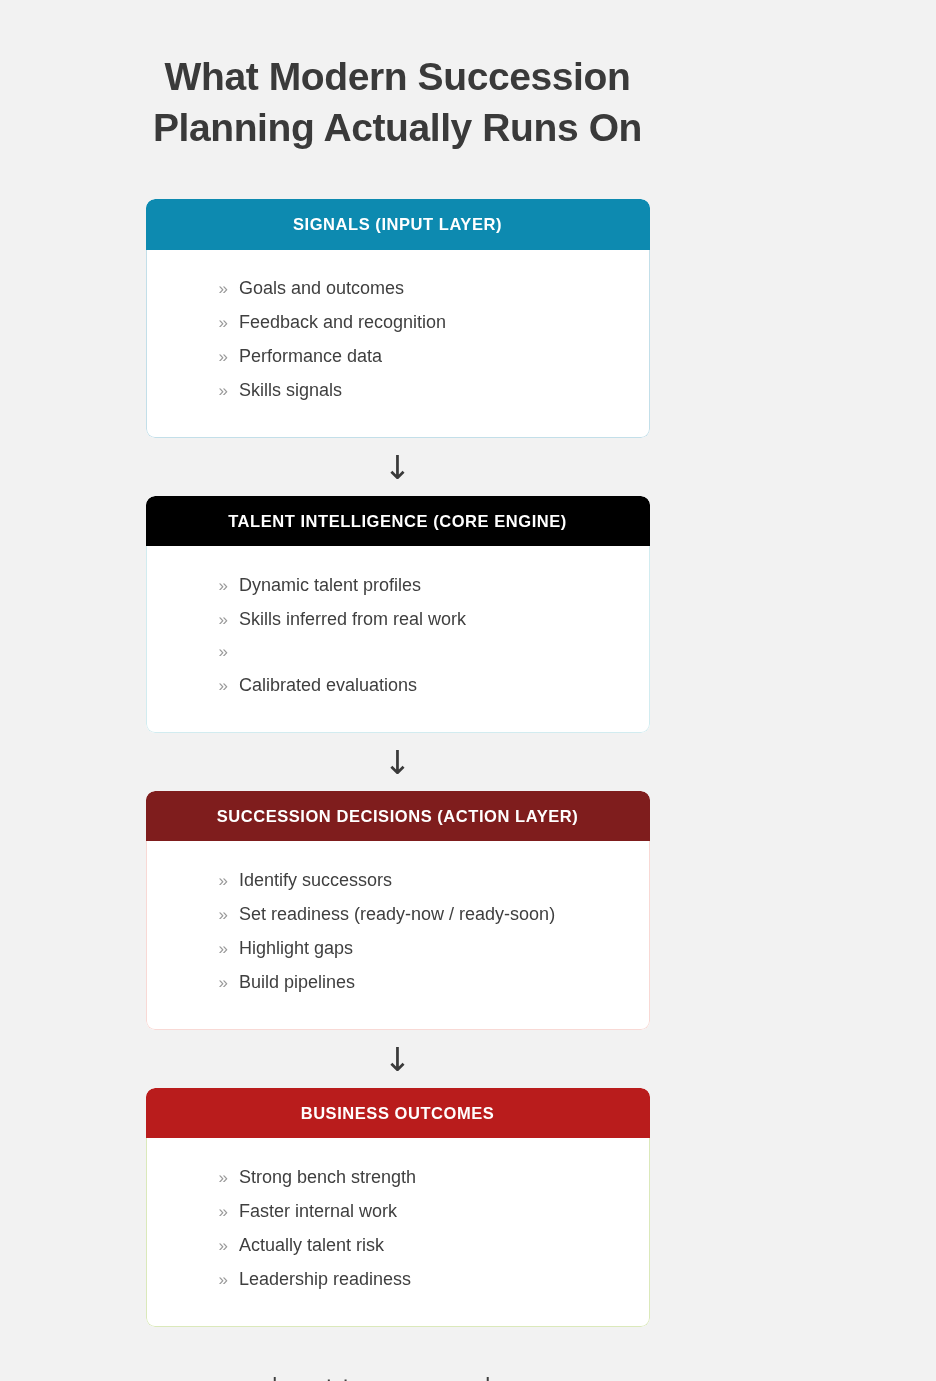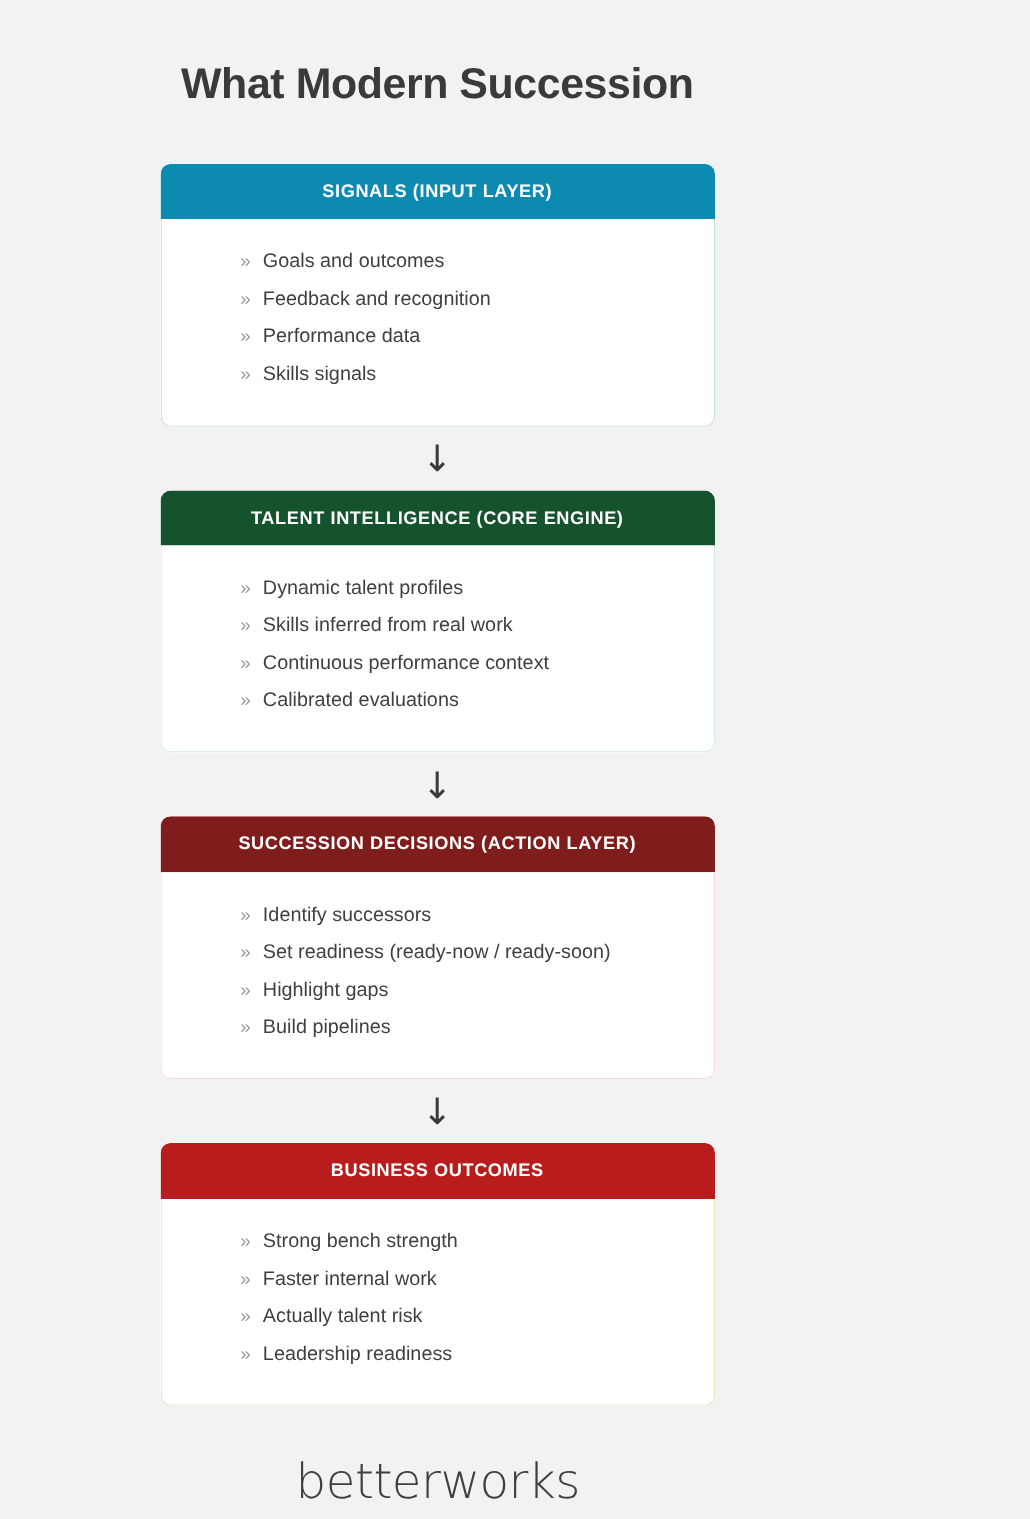--- a/index.html
+++ b/index.html
@@ -125,20 +125,21 @@
     display: block;
   }
 </style>
 </head>
 <body style="background: rgb(242, 242, 242);">
 
 <div class="infographic">
 
   <h1 class="page-title" style="color: rgb(58, 58, 58);">
     <span class="title-line">What Modern Succession</span>
+    <span class="title-line">Planning Actually Runs On</span>
   </h1>
 
   <div class="flow">
       <div class="card">
         <div class="card-header" style="background: rgb(13, 138, 176);">SIGNALS (INPUT LAYER)</div>
         <div class="card-body" style="border-color: rgb(195, 223, 233);">
           <ul class="bullet-list">
             <li>
               <span class="bullet-mark">»</span>
               <span class="bullet-text">Goals and outcomes</span>
@@ -153,34 +154,33 @@
             </li>
             <li>
               <span class="bullet-mark">»</span>
               <span class="bullet-text">Skills signals</span>
             </li>
           </ul>
         </div>
       </div>
       <div class="arrow">↓</div>
       <div class="card">
-        <div class="card-header" style="background: #14532d;">TALENT INTELLIGENCE (CORE ENGINE)</div>
+        <div class="card-header" style="background: #000000;">TALENT INTELLIGENCE (CORE ENGINE)</div>
         <div class="card-body" style="border-color: rgb(210, 236, 240);">
           <ul class="bullet-list">
             <li>
               <span class="bullet-mark">»</span>
               <span class="bullet-text">Dynamic talent profiles</span>
             </li>
             <li>
               <span class="bullet-mark">»</span>
               <span class="bullet-text">Skills inferred from real work</span>
             </li>
             <li>
               <span class="bullet-mark">»</span>
-              <span class="bullet-text">Continuous performance context</span>
             </li>
             <li>
               <span class="bullet-mark">»</span>
               <span class="bullet-text">Calibrated evaluations</span>
             </li>
           </ul>
         </div>
       </div>
       <div class="arrow">↓</div>
       <div class="card">

